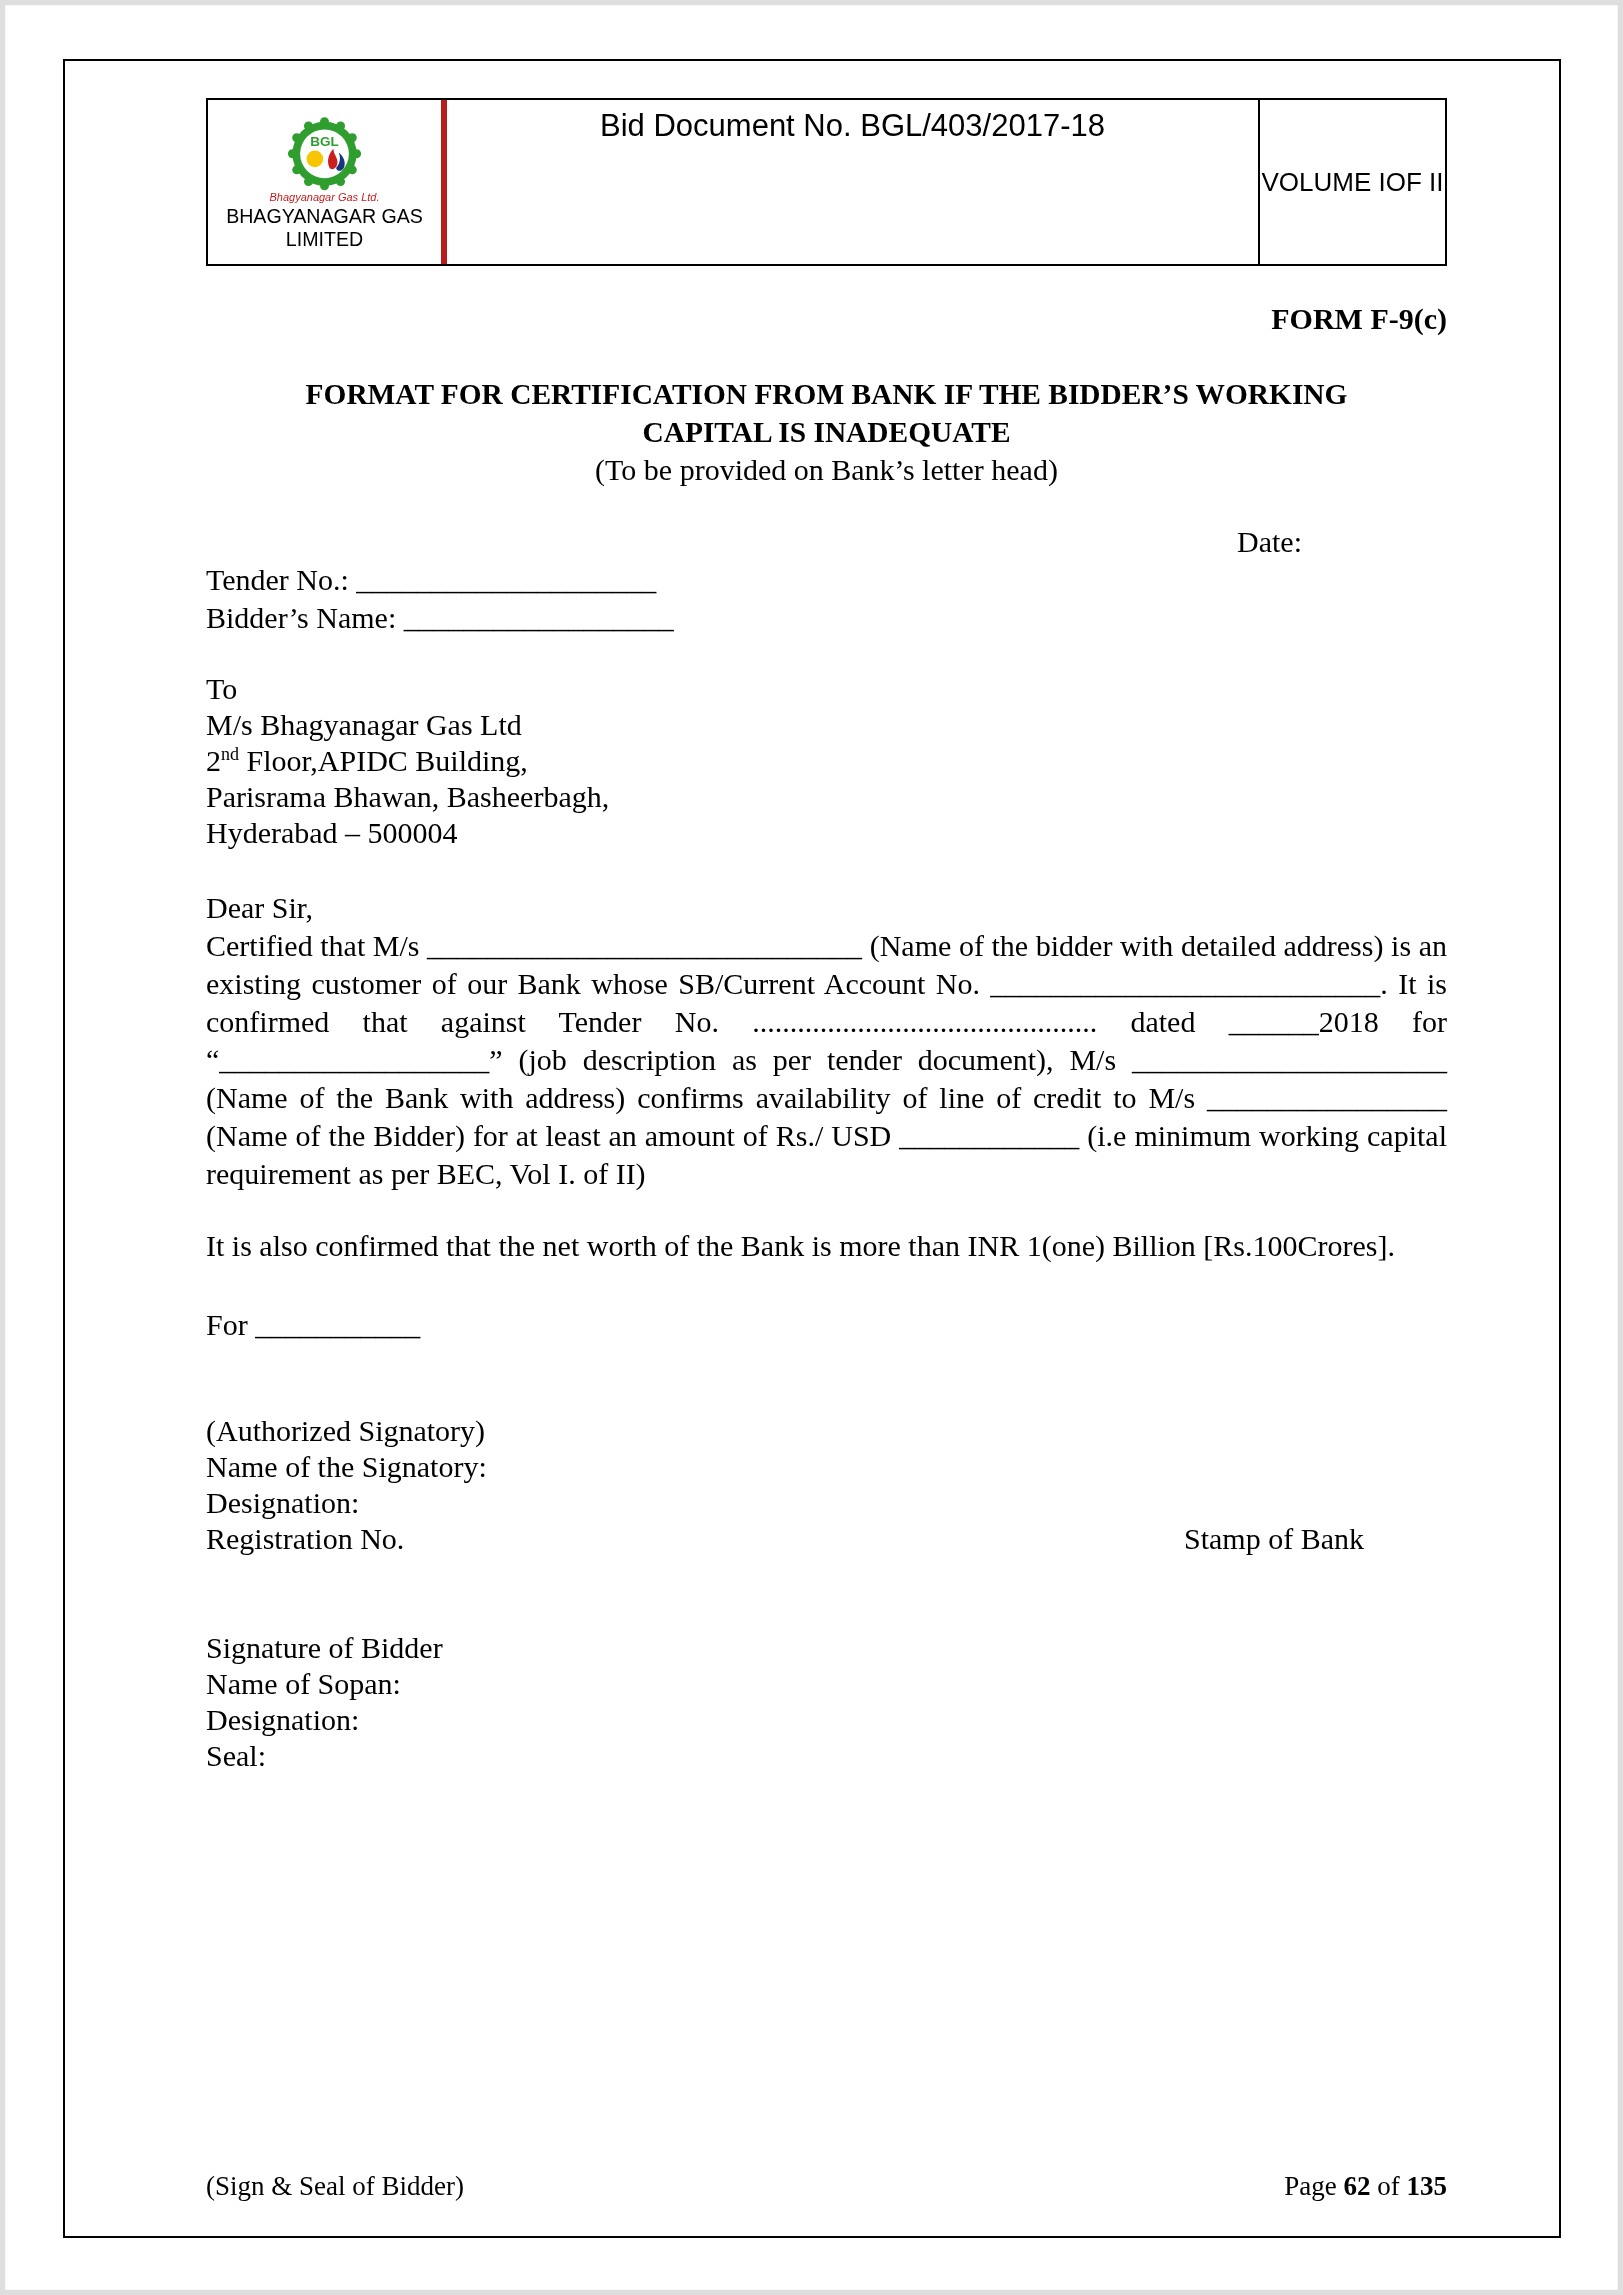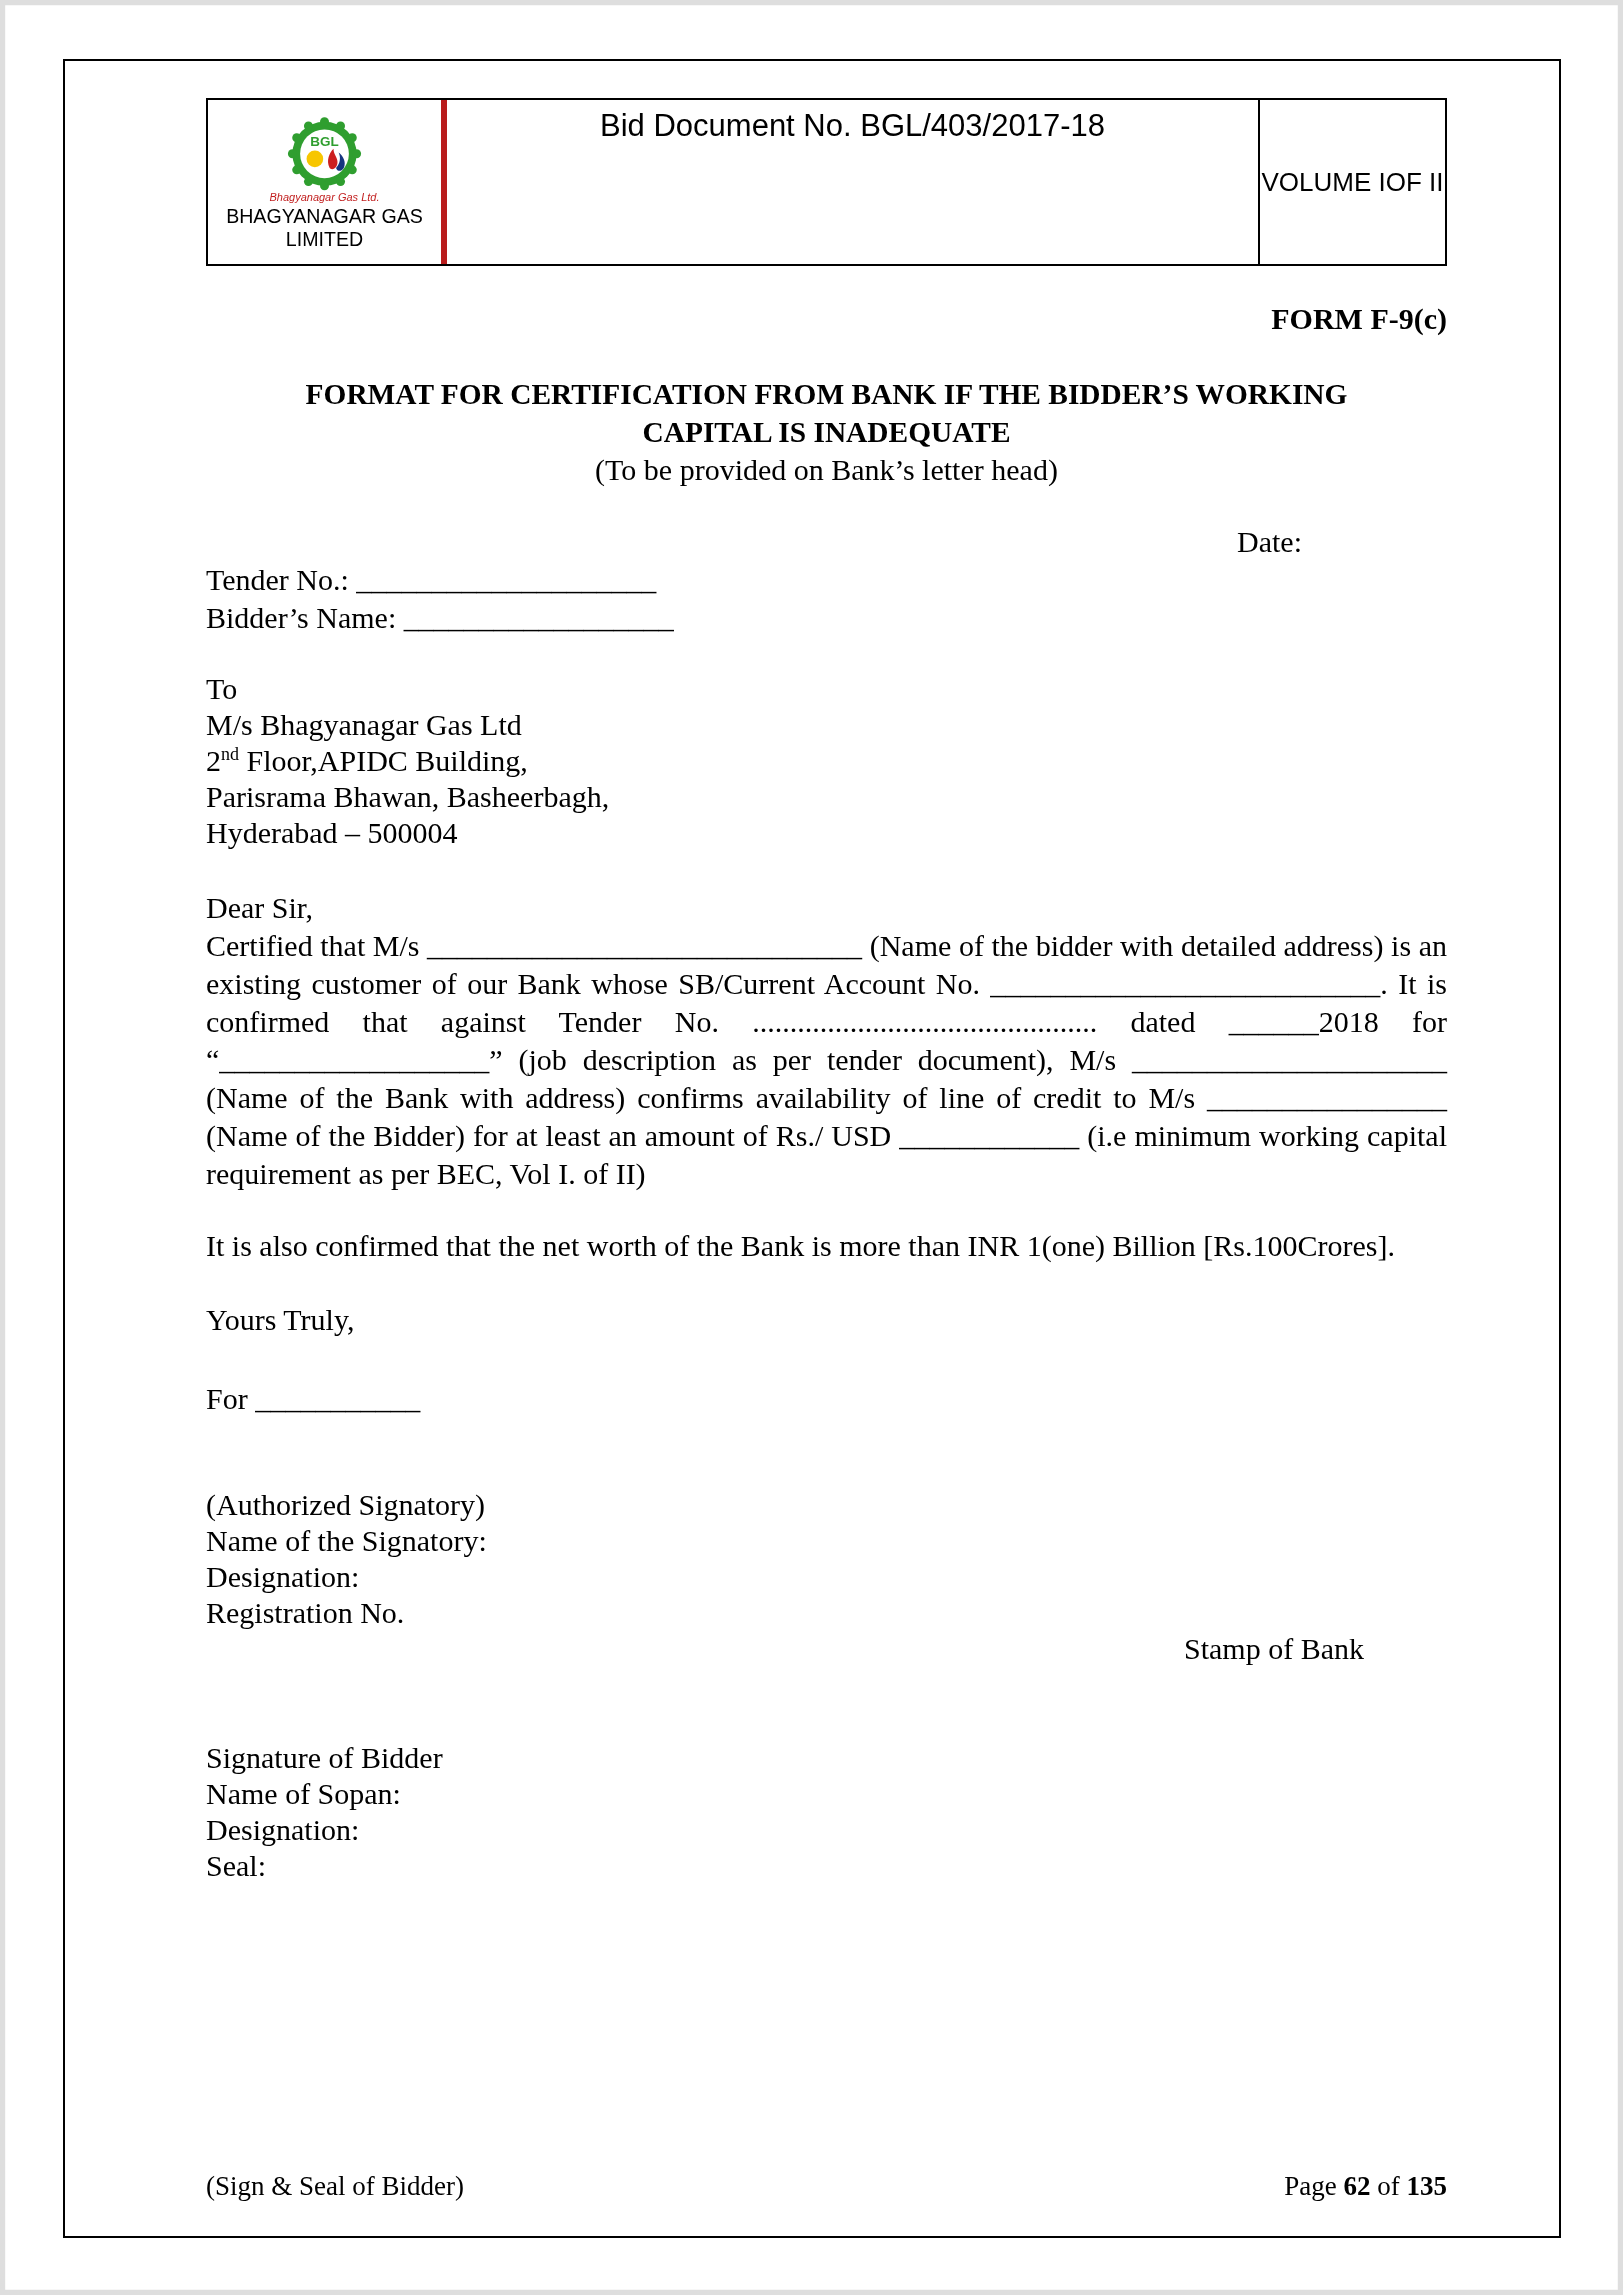--- a/index.html
+++ b/index.html
@@ -54,21 +54,21 @@
   .title     { margin-top:37px; text-align:center; font-weight:bold; font-size:29.4px; }
   .subtitle  { text-align:center; }
   .date-line { margin-top:34px; text-align:right; padding-right:145px; }
   .to-block  { margin-top:34px; line-height:36px; }
   .salutation{ margin-top:38px; }
   .para      { text-align:justify; }
   .para2     { margin-top:34px; text-align:justify; }
   .yours     { margin-top:36px; }
   .for-line  { margin-top:41px; }
   .sig-block { margin-top:69px; line-height:36px; }
-  .reg-line  { display:flex;flex-direction:column; }
+  .reg-line  { display:flex; }
   .stamp     { margin-left:auto; padding-right:83px; }
   .bidder-block { margin-top:73px; line-height:36px; }
   .footer {
     position:absolute; left:206px; top:2171px; width:1241px;
     display:flex; font-size:27px; line-height:31px;
   }
   .footer-right { margin-left:auto; }
   .b { font-weight:bold; }
   sup { font-size:0.6em; vertical-align:super; line-height:0; }
 </style>
@@ -135,21 +135,20 @@
       <div>M/s Bhagyanagar Gas Ltd</div>
       <div><span>2</span><sup>nd</sup><span> Floor,APIDC Building,</span></div>
       <div>Parisrama Bhawan, Basheerbagh,</div>
       <div>Hyderabad – 500004</div>
     </div>
 
     <div class="salutation">Dear Sir,</div>
     <div class="para">Certified that M/s _____________________________ (Name of the bidder with detailed address) is an existing customer of our Bank whose SB/Current Account No. __________________________. It is confirmed that against Tender No. .............................................. dated ______2018 for “__________________” (job description as per tender document), M/s _____________________ (Name of the Bank with address) confirms availability of line of credit to M/s ________________ (Name of the Bidder) for at least an amount of Rs./ USD ____________ (i.e minimum working capital requirement as per BEC, Vol I. of II)</div>
     <div class="para2">It is also confirmed that the net worth of the Bank is more than INR 1(one) Billion [Rs.100Crores].</div>
 
-    <div class="yours">Yours Truly,</div>
     <div class="for-line">For ___________</div>
 
     <div class="sig-block">
       <div>(Authorized Signatory)</div>
       <div>Name of the Signatory:</div>
       <div>Designation:</div>
       <div class="reg-line">
         <span>Registration No.</span>
         <span class="stamp">Stamp of Bank</span>
       </div>

